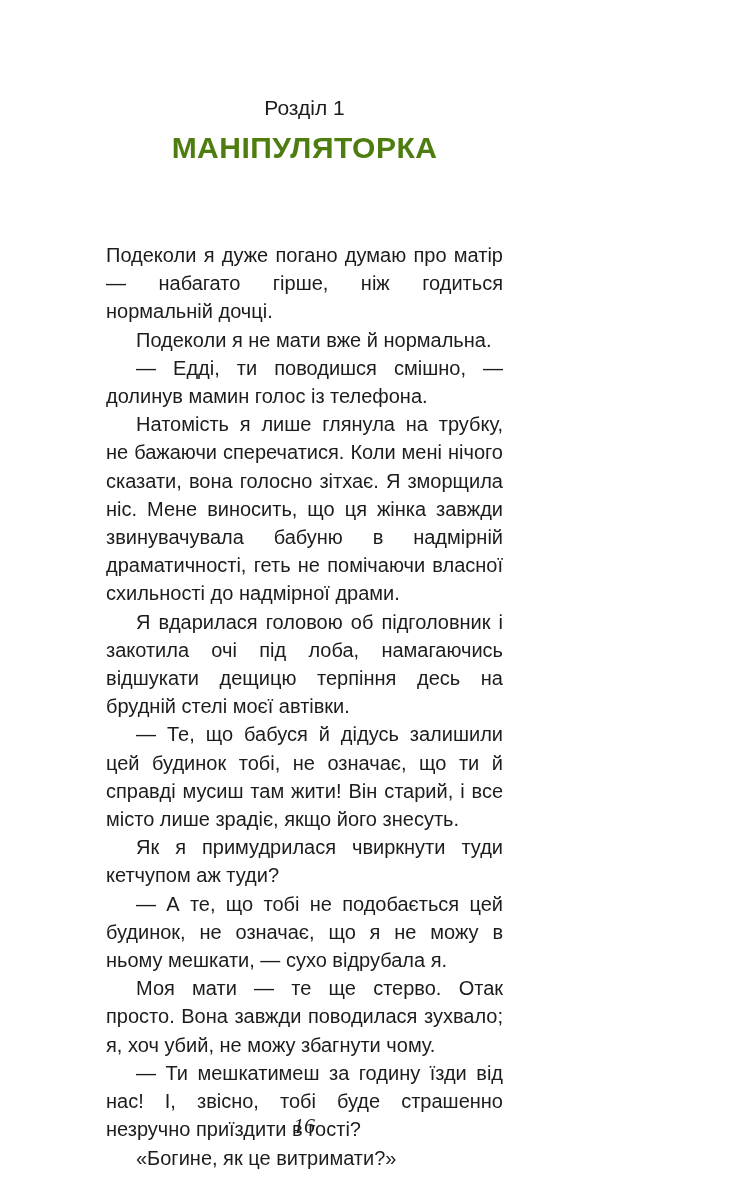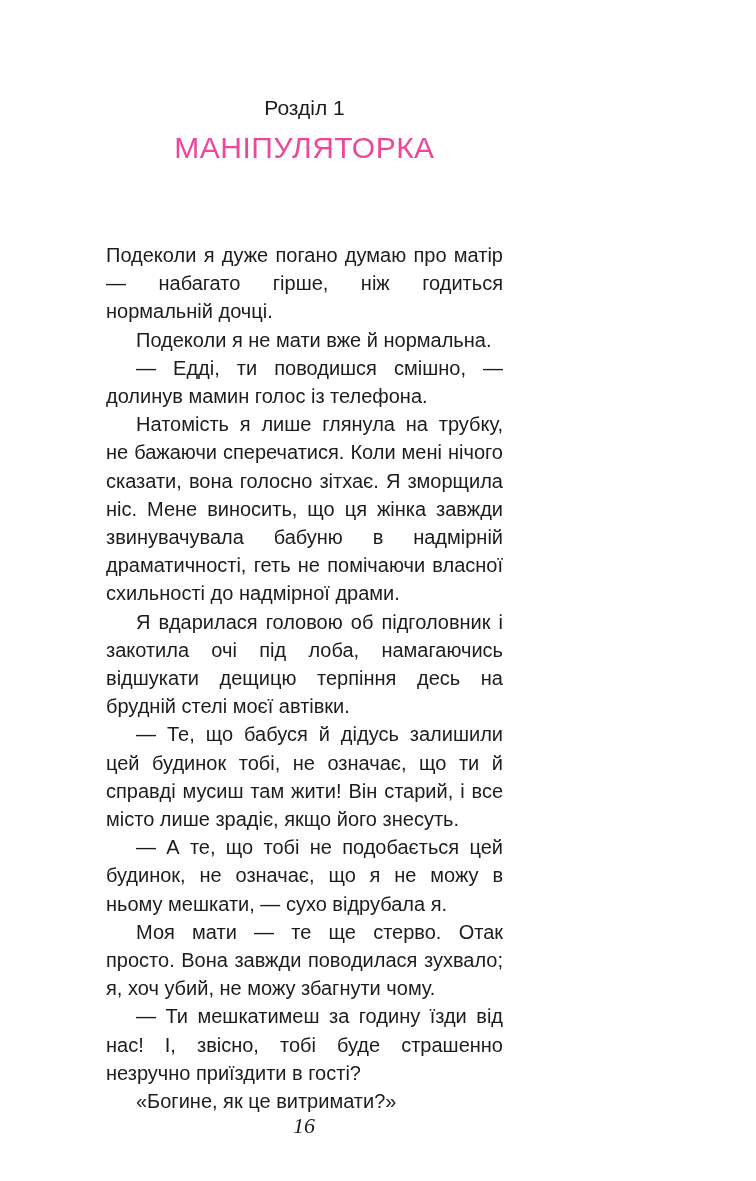--- a/index.html
+++ b/index.html
@@ -23,23 +23,23 @@
   .chapter-label {
     font-family: "Liberation Sans", sans-serif;
     font-size: 21px;
     font-weight: 400;
     color: #1c1c1c;
     margin: 0;
   }
   .chapter-title {
     font-family: "Liberation Sans", sans-serif;
     font-size: 30px;
-    font-weight: 400;
+    font-weight: 700;
     letter-spacing: 0.5px;
-    color: #ec4899;
+    color: #4d7c0f;
     margin: 11px 0 0 0;
   }
   .body-text {
     margin-top: 76px;
     font-family: Liberation Sans, sans-serif;
     font-size: 20px;
     line-height: 28.2px;
     text-align: justify;
     color: #1c1c1c;
   }
@@ -75,20 +75,21 @@
     <h1 class="chapter-title">МАНІПУЛЯТОРКА</h1>
   </header>
 
   <main class="body-text">
       <p>Подеколи я дуже погано думаю про матір — набагато гірше, ніж годиться нормальній дочці.</p>
       <p>Подеколи я не мати вже й нормальна.</p>
       <p>— Едді, ти поводишся смішно, — долинув мамин голос із телефона.</p>
       <p>Натомість я лише глянула на трубку, не бажаючи сперечатися. Коли мені нічого сказати, вона голосно зітхає. Я зморщила ніс. Мене виносить, що ця жінка завжди звинувачувала бабуню в надмірній драматичності, геть не помічаючи власної схильності до надмірної драми.</p>
       <p>Я вдарилася головою об підголовник і закотила очі під лоба, намагаючись відшукати дещицю терпіння десь на брудній стелі моєї автівки.</p>
       <p>— Те, що бабуся й дідусь залишили цей будинок тобі, не означає, що ти й справді мусиш там жити! Він старий, і все місто лише зрадіє, якщо його знесуть.</p>
+      <p>Як я примудрилася чвиркнути туди кетчупом аж туди?</p>
       <p>— А те, що тобі не подобається цей будинок, не означає, що я не можу в ньому мешкати, — сухо відрубала я.</p>
       <p>Моя мати — те ще стерво. Отак просто. Вона завжди поводилася зухвало; я, хоч убий, не можу збагнути чому.</p>
       <p>— Ти мешкатимеш за годину їзди від нас! І, звісно, тобі буде страшенно незручно приїздити в гості?</p>
       <p>«Богине, як це витримати?»</p>
     </main>
 
   <footer class="page-footer">
     <span class="page-number">16</span>
   </footer>
 

